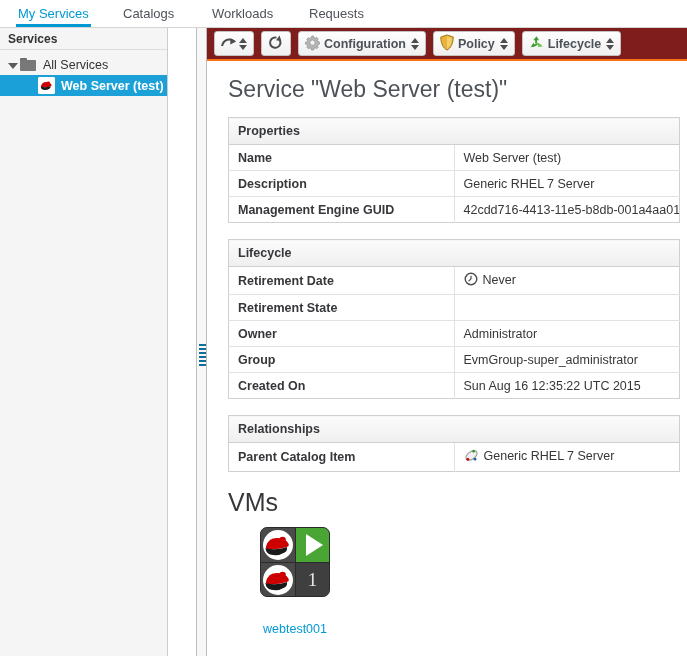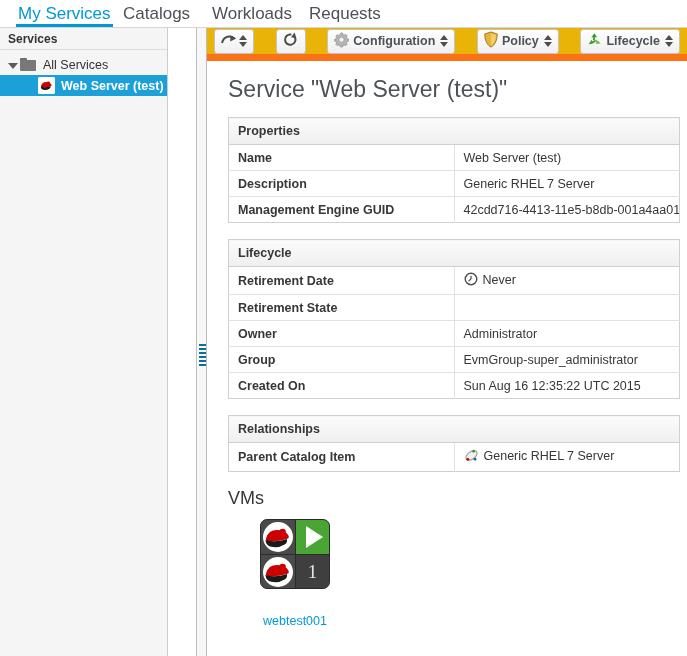--- a/index.html
+++ b/index.html
@@ -15,21 +15,21 @@
   
   #app { position: relative; width: 687px; height: 656px; }
 
   .tabbar {
     position: absolute; left: 0; top: 0; width: 687px; height: 28px;
     background: #ffffff;
     border-bottom: 1px solid #d6d6d6;
   }
   .tab {
     position: absolute; top: 0; height: 27px;
-    font-size: 17px; color: #4d5258;
+    font-size: 13px; color: #4d5258;
     line-height: 27px;
     padding: 0 2px;
     cursor: pointer;
     white-space: nowrap;
   }
   .tab.active { color: #0099d3; }
   .tab.active::after {
     content: ""; position: absolute; left: 0; right: 0; bottom: 0;
     height: 3px; background: #0099d3;
   }
@@ -108,25 +108,24 @@
     position: absolute; left: 2px; top: 316px; width: 7px; height: 26px;
   }
   .splitter-grip i {
     display: block; width: 7px; height: 2px;
     background: #0f6f96; margin-bottom: 2px;
   }
 
   
   .toolbar {
     position: absolute; left: 207px; top: 28px; right: 0; height: 33px;
-    background: #eab308;
-    border-bottom: 7px solid #f97316;
+    background: #7f1d1d;
+    border-bottom: 2px solid #f97316;
     display: flex; align-items: center;
     padding-left: 7px;
-    justify-content: space-between;
   }
   .tb-group {
     display: flex; align-items: center;
     height: 25px;
     border: 1px solid #c3c3c3;
     border-radius: 3px;
     background: linear-gradient(#fefefe, #f0f0f0);
     margin-right: 7px;
     padding: 0 5px;
     cursor: pointer;
@@ -178,21 +177,21 @@
     height: 26px;
     border-top: 1px solid #e2e2e2;
     vertical-align: middle;
     overflow: hidden; white-space: nowrap;
   }
   table.info td.k { width: 200px; font-weight: bold; }
   table.info td.v { color: #36373a; font-weight: normal; border-left: 1px solid #e2e2e2; }
   .cell-ico { display: inline-block; vertical-align: middle; margin-right: 5px; }
 
   .section-h {
-    font-size: 18px; color: #36373a; font-weight: normal;
+    font-size: 25px; color: #36373a; font-weight: normal;
     margin: 14px 0 10px 8px;
   }
   .vm-tile { margin-left: 20px; width: 110px; text-align: center; }
   .quad {
     width: 70px; height: 70px; border-radius: 7px;
     background: #3b3b3b; overflow: hidden;
     display: grid; grid-template-columns: 1fr 1fr; grid-template-rows: 1fr 1fr;
     margin: 0 auto; border: 1px solid #2b2b2b;
     cursor: pointer;
   }

